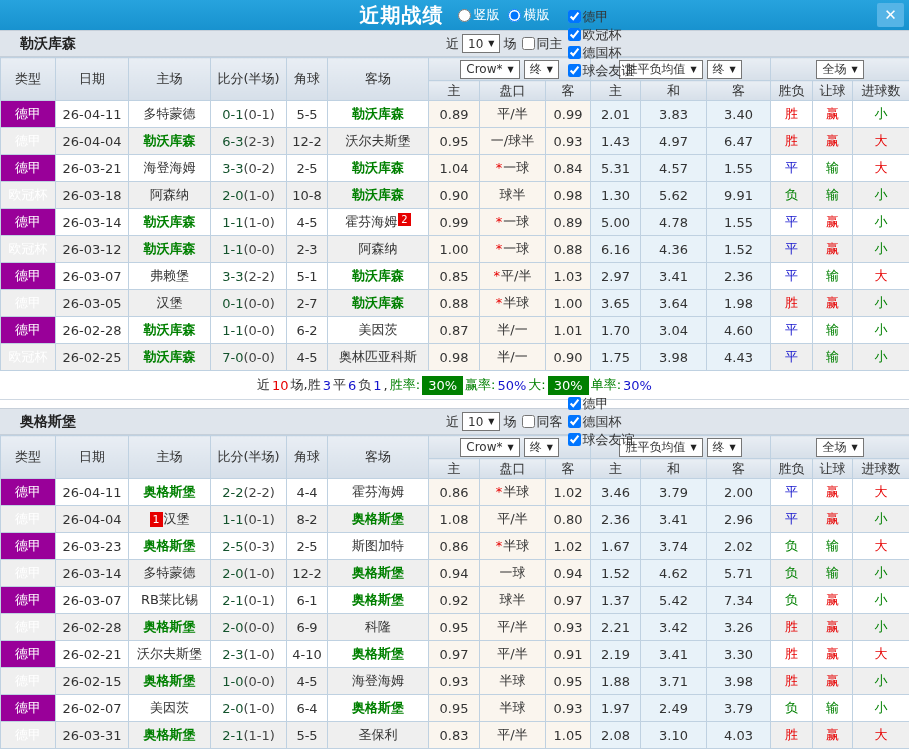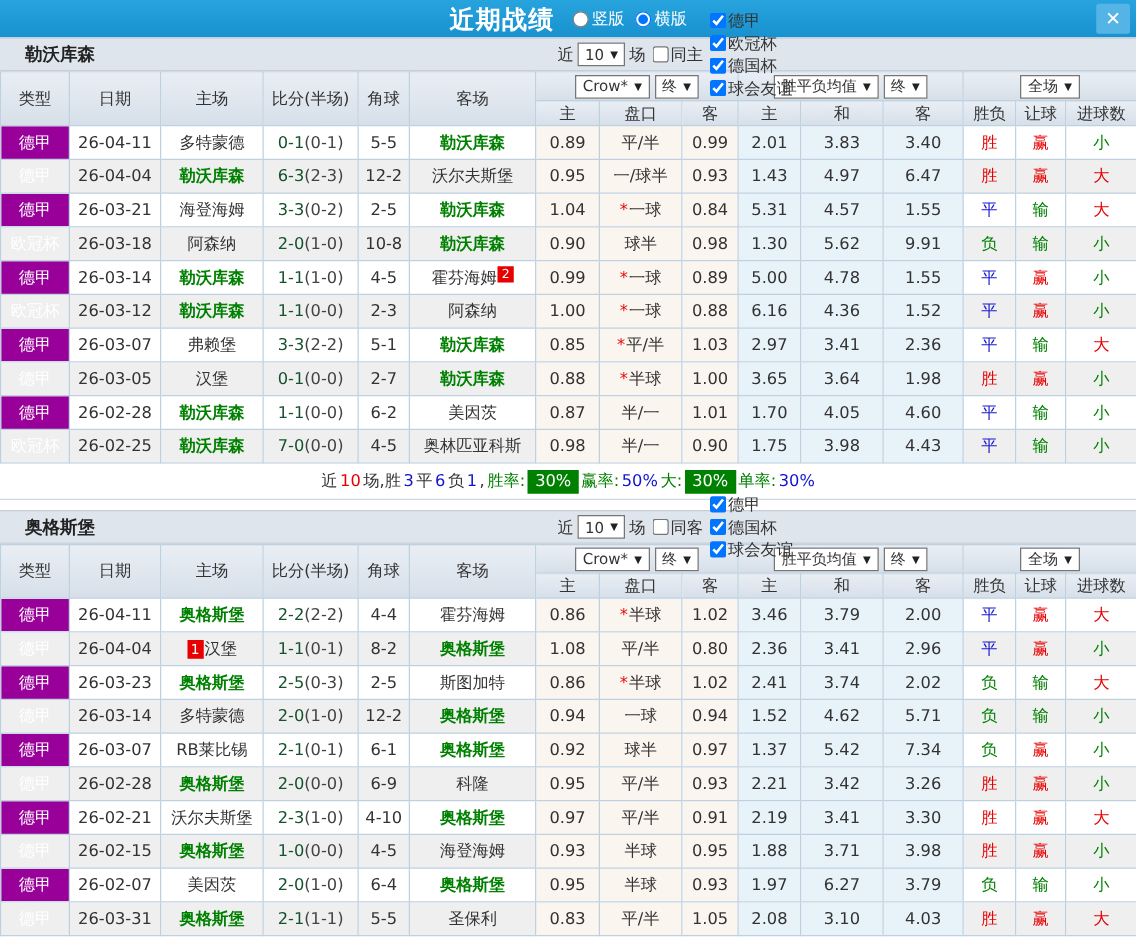--- a/index.html
+++ b/index.html
@@ -349,21 +349,21 @@
           <td class="type-purple">德甲</td>
           <td>26-02-28</td>
           <td><span class="team-focus">勒沃库森</span></td>
           <td><span class="score-ft">1-1</span><span class="score-ht">(0-0)</span></td>
           <td>6-2</td>
           <td><span>美因茨</span></td>
           <td class="odds1">0.87</td>
           <td class="odds1"><span>半/一</span></td>
           <td class="odds1">1.01</td>
           <td class="avg">1.70</td>
-          <td class="avg">4.05</td>
+          <td class="avg">3.04</td>
           <td class="avg">4.60</td>
           <td class="c-blue">平</td>
           <td class="c-green">输</td>
           <td class="c-green">小</td>
         </tr>
         <tr class="alt">
           <td class="type-orange">欧冠杯</td>
           <td>26-02-25</td>
           <td><span class="team-focus">勒沃库森</span></td>
           <td><span class="score-ft">7-0</span><span class="score-ht">(0-0)</span></td>
@@ -543,21 +543,21 @@
         <tr>
           <td class="type-purple">德甲</td>
           <td>26-03-23</td>
           <td><span class="team-focus">奥格斯堡</span></td>
           <td><span class="score-ft">2-5</span><span class="score-ht">(0-3)</span></td>
           <td>2-5</td>
           <td><span>斯图加特</span></td>
           <td class="odds1">0.86</td>
           <td class="odds1"><span class="star">*</span><span>半球</span></td>
           <td class="odds1">1.02</td>
-          <td class="avg">2.41</td>
+          <td class="avg">1.67</td>
           <td class="avg">3.74</td>
           <td class="avg">2.02</td>
           <td class="c-green">负</td>
           <td class="c-green">输</td>
           <td class="c-red">大</td>
         </tr>
         <tr class="alt">
           <td class="type-purple">德甲</td>
           <td>26-03-14</td>
           <td><span>多特蒙德</span></td>
@@ -646,21 +646,21 @@
           <td class="type-purple">德甲</td>
           <td>26-02-07</td>
           <td><span>美因茨</span></td>
           <td><span class="score-ft">2-0</span><span class="score-ht">(1-0)</span></td>
           <td>6-4</td>
           <td><span class="team-focus">奥格斯堡</span></td>
           <td class="odds1">0.95</td>
           <td class="odds1"><span>半球</span></td>
           <td class="odds1">0.93</td>
           <td class="avg">1.97</td>
-          <td class="avg">6.27</td>
+          <td class="avg">2.49</td>
           <td class="avg">3.79</td>
           <td class="c-green">负</td>
           <td class="c-green">输</td>
           <td class="c-green">小</td>
         </tr>
         <tr class="alt">
           <td class="type-purple">德甲</td>
           <td>26-03-31</td>
           <td><span class="team-focus">奥格斯堡</span></td>
           <td><span class="score-ft">2-1</span><span class="score-ht">(1-1)</span></td>

